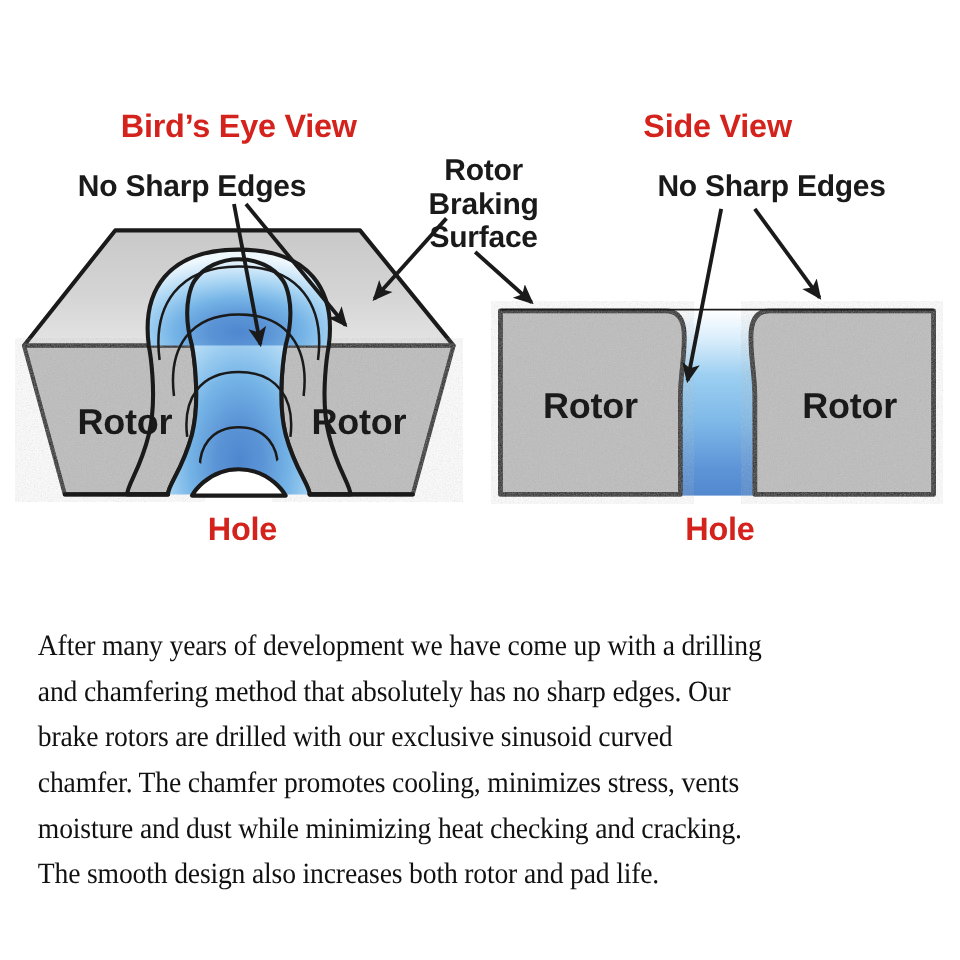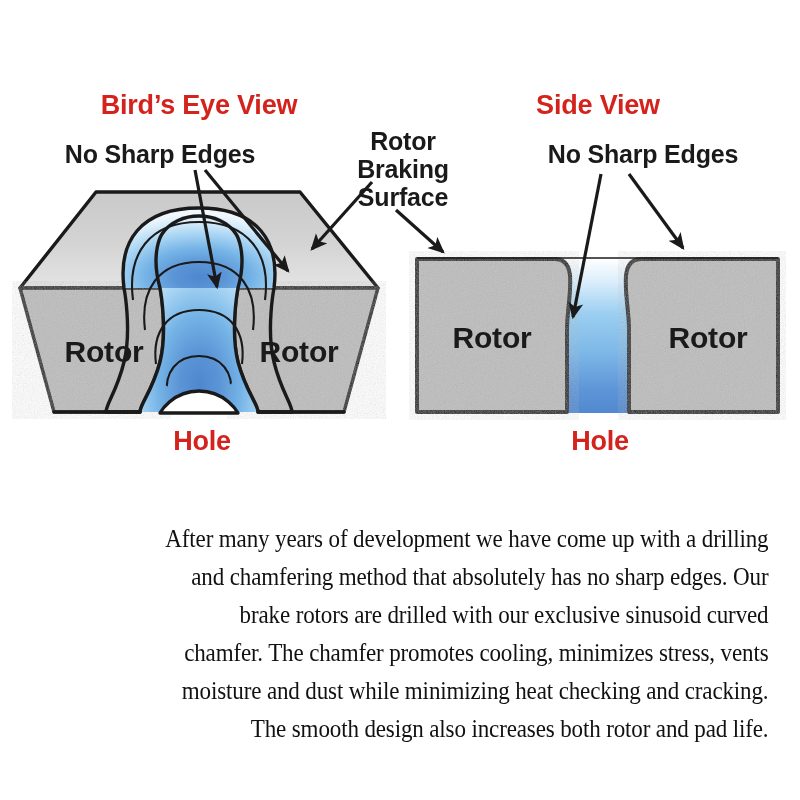--- a/index.html
+++ b/index.html
@@ -44,21 +44,21 @@
     font-size: 30px;
   }
   .hole-label {
     font-size: 27px;
   }
   #body-text {
     position: absolute;
     left: 0;
     top: 520px;
     width: 800px;
-    text-align: right;
+    text-align: left;
     font-family: "Liberation Serif", serif;
     font-size: 24.5px;
     line-height: 38px;
     color: #111111;
     letter-spacing: -0.15px;
   }
   #body-text p {
     margin: 0;
     padding: 0 8px;
     transform: scaleX(0.94);

